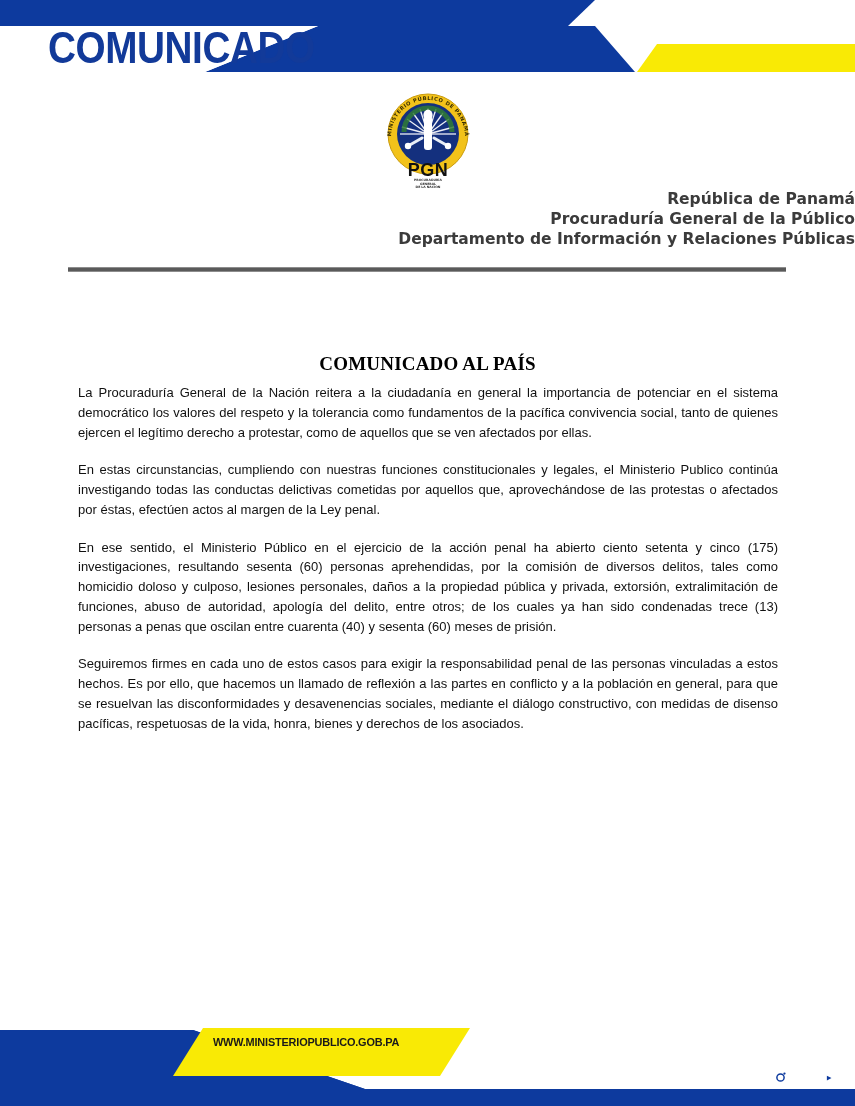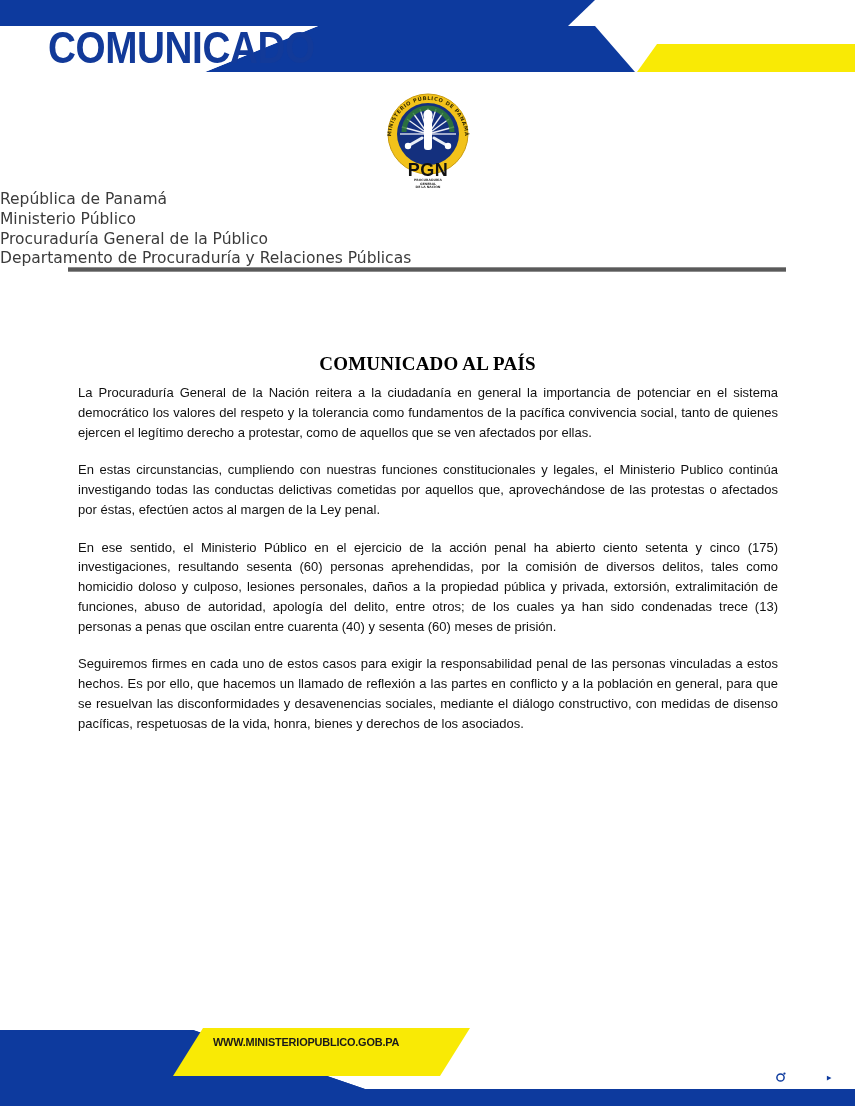--- a/index.html
+++ b/index.html
@@ -59,24 +59,24 @@
     height: 100px;
     position: relative;
   }
 
   
   .inst-lines {
     position: absolute;
     left: 0;
     top: 190px;
     width: 855px;
-    text-align: left;
+    text-align: right;
     color: #3b3b3b;
     font-family: "DejaVu Sans", sans-serif;
-    font-weight: normal;
+    font-weight: bold;
     font-size: 15.5px;
     line-height: 1.28;
   }
   .inst-lines div { white-space: nowrap; }
 
   .divider {
     position: absolute;
     left: 68px;
     top: 267px;
     width: 718px;
@@ -228,23 +228,22 @@
 
         <text x="48" y="93.4" text-anchor="middle" font-family="DejaVu Sans, sans-serif" font-size="3.1" font-weight="bold" fill="#333333">PROCURADURÍA</text>
         <text x="48" y="96.6" text-anchor="middle" font-family="DejaVu Sans, sans-serif" font-size="3.1" font-weight="bold" fill="#333333">GENERAL</text>
         <text x="48" y="99.8" text-anchor="middle" font-family="DejaVu Sans, sans-serif" font-size="3.1" font-weight="bold" fill="#333333">DE LA NACIÓN</text>
       </svg>
     </div>
   </div>
 
   <div class="inst-lines">
     <div>República de Panamá</div>
-    <div>Ministerio Público</div>
     <div>Procuraduría General de la Público</div>
-    <div>Departamento de Procuraduría y Relaciones Públicas</div>
+    <div>Departamento de Información y Relaciones Públicas</div>
   </div>
 
   <div class="divider"></div>
 
   <div class="doc-title">COMUNICADO AL PAÍS</div>
 
   <div class="body-text">
     <p>La Procuraduría General de la Nación reitera a la ciudadanía en general la importancia de potenciar en el sistema democrático los valores del respeto y la tolerancia como fundamentos de la pacífica convivencia social, tanto de quienes ejercen el legítimo derecho a protestar, como de aquellos que se ven afectados por ellas.</p>
     <p>En estas circunstancias, cumpliendo con nuestras funciones constitucionales y legales, el Ministerio Publico continúa investigando todas las conductas delictivas cometidas por aquellos que, aprovechándose de las protestas o afectados por éstas, efectúen actos al margen de la Ley penal.</p>
     <p>En ese sentido, el Ministerio Público en el ejercicio de la acción penal ha abierto ciento setenta y cinco (175) investigaciones, resultando sesenta (60) personas aprehendidas, por la comisión de diversos delitos, tales como homicidio doloso y culposo, lesiones personales, daños a la propiedad pública y privada, extorsión, extralimitación de funciones, abuso de autoridad, apología del delito, entre otros; de los cuales ya han sido condenadas trece (13) personas a penas que oscilan entre cuarenta (40) y sesenta (60) meses de prisión.</p>

